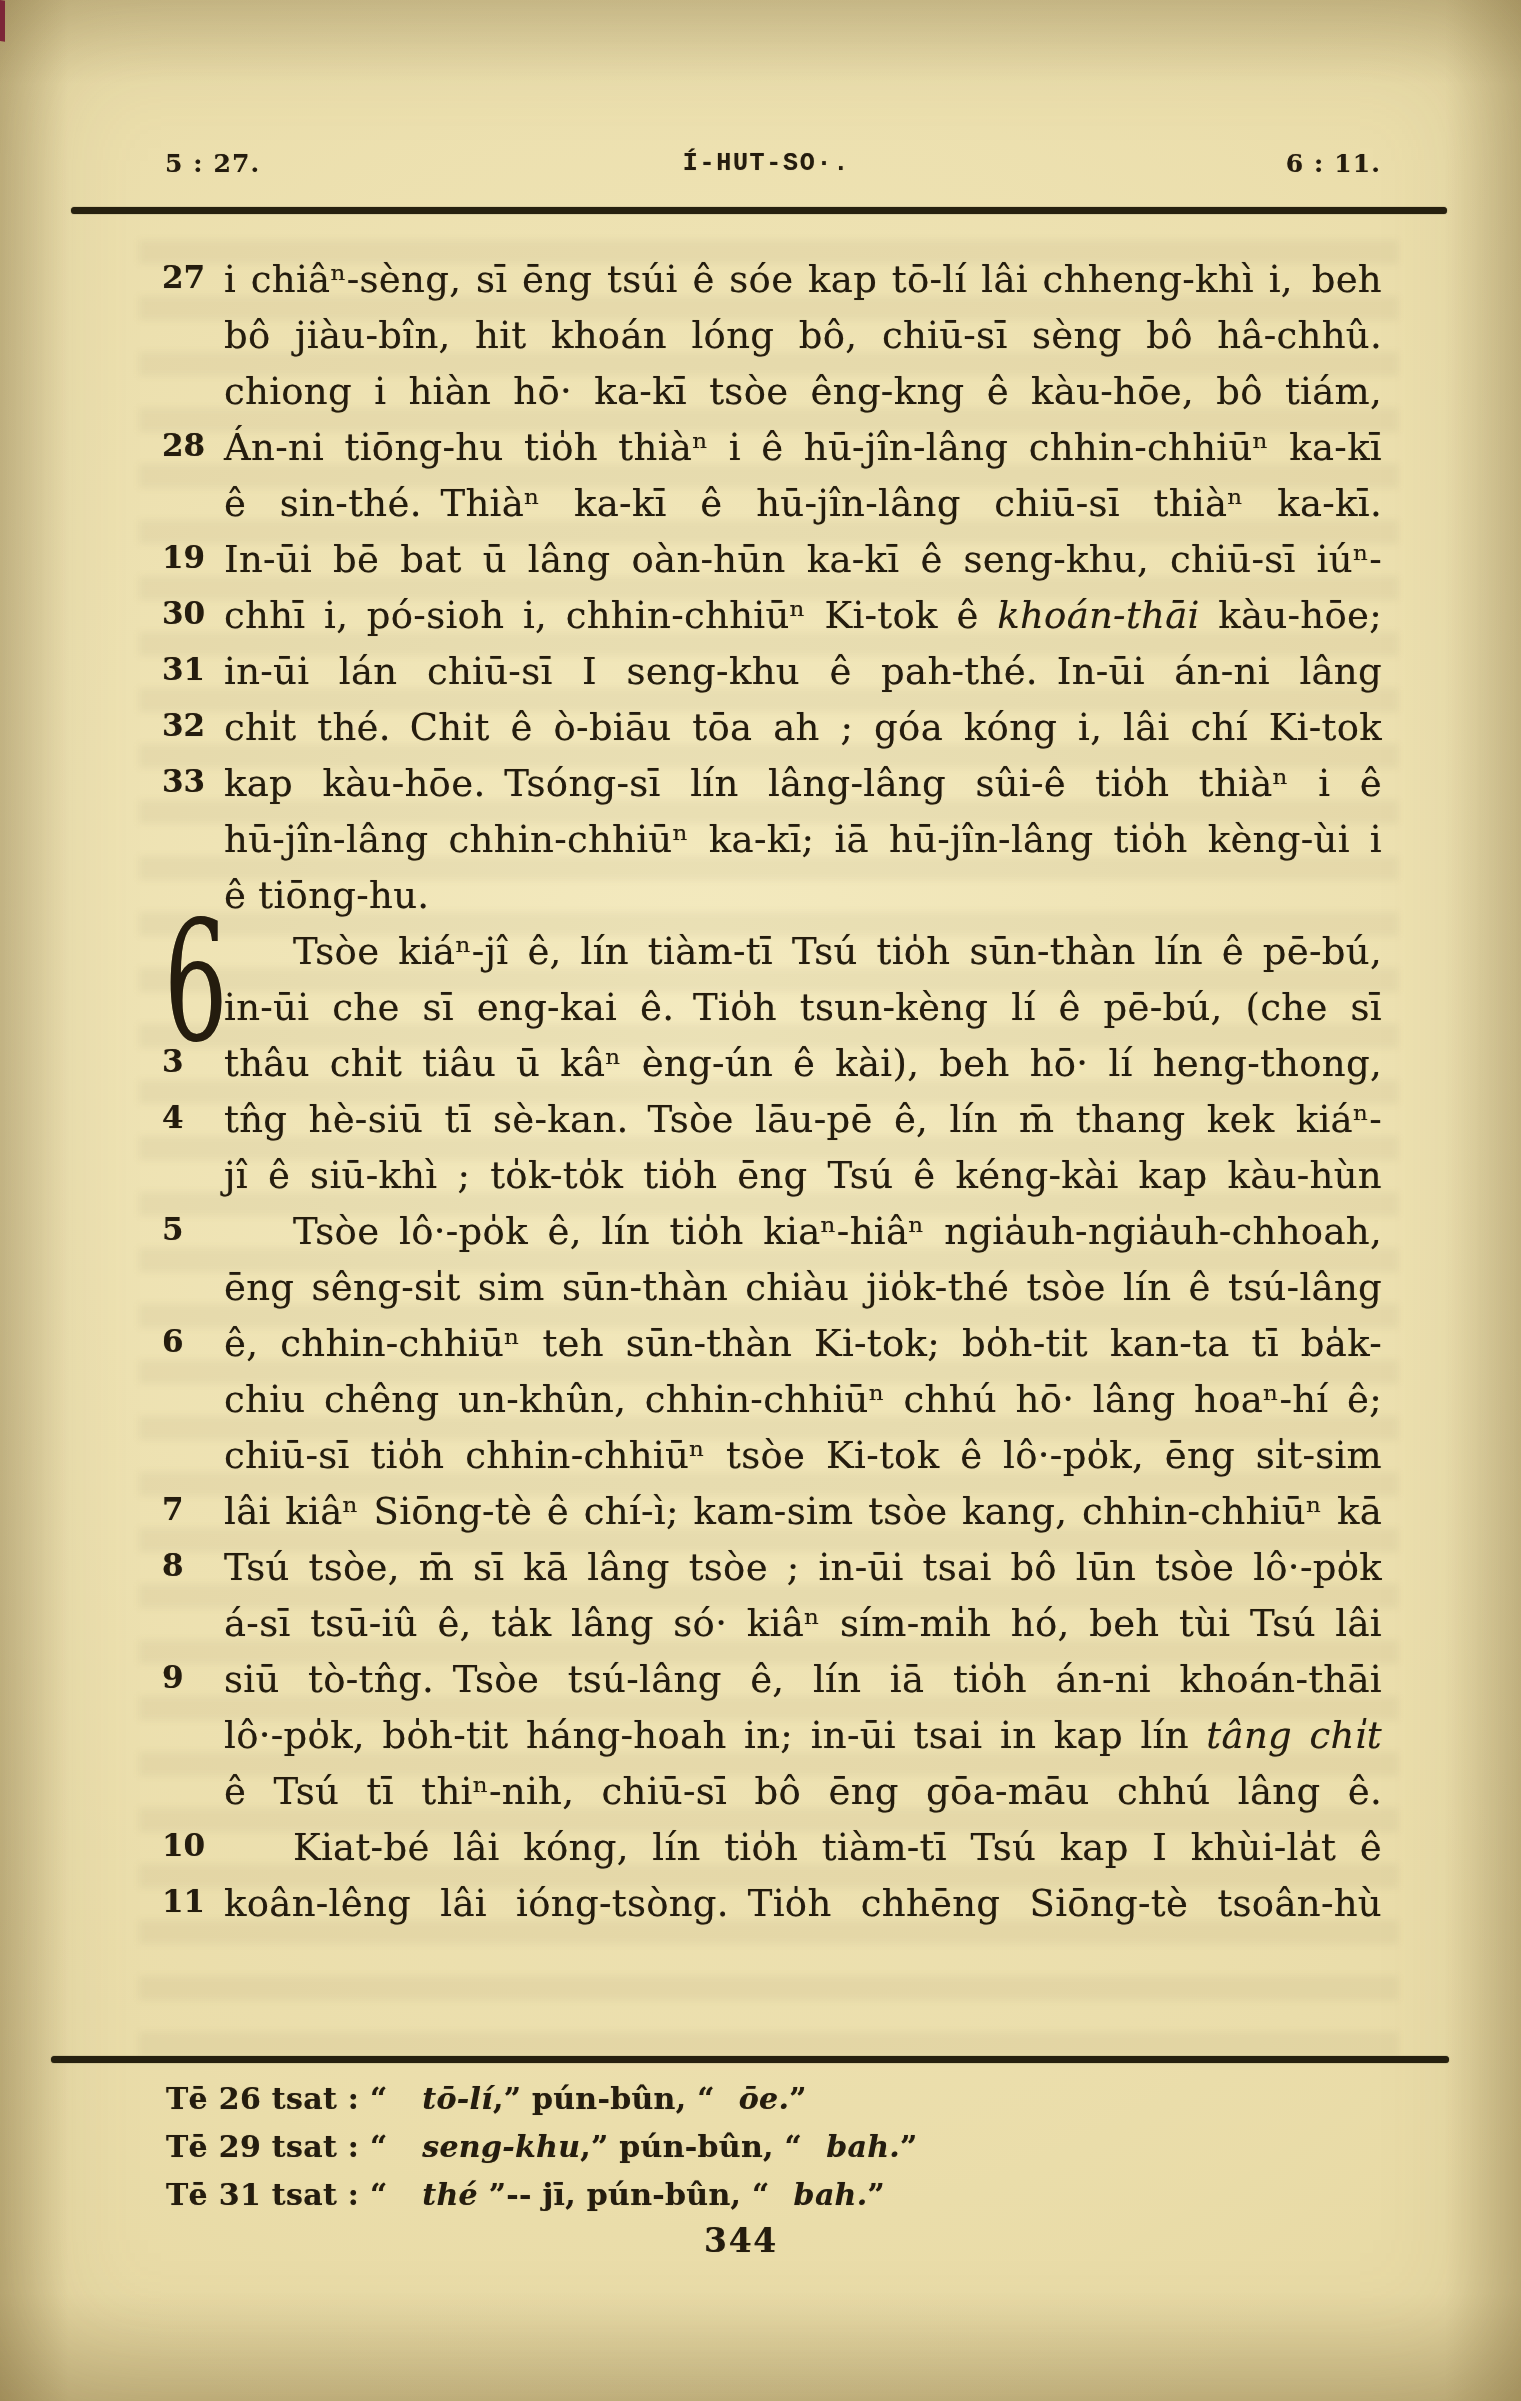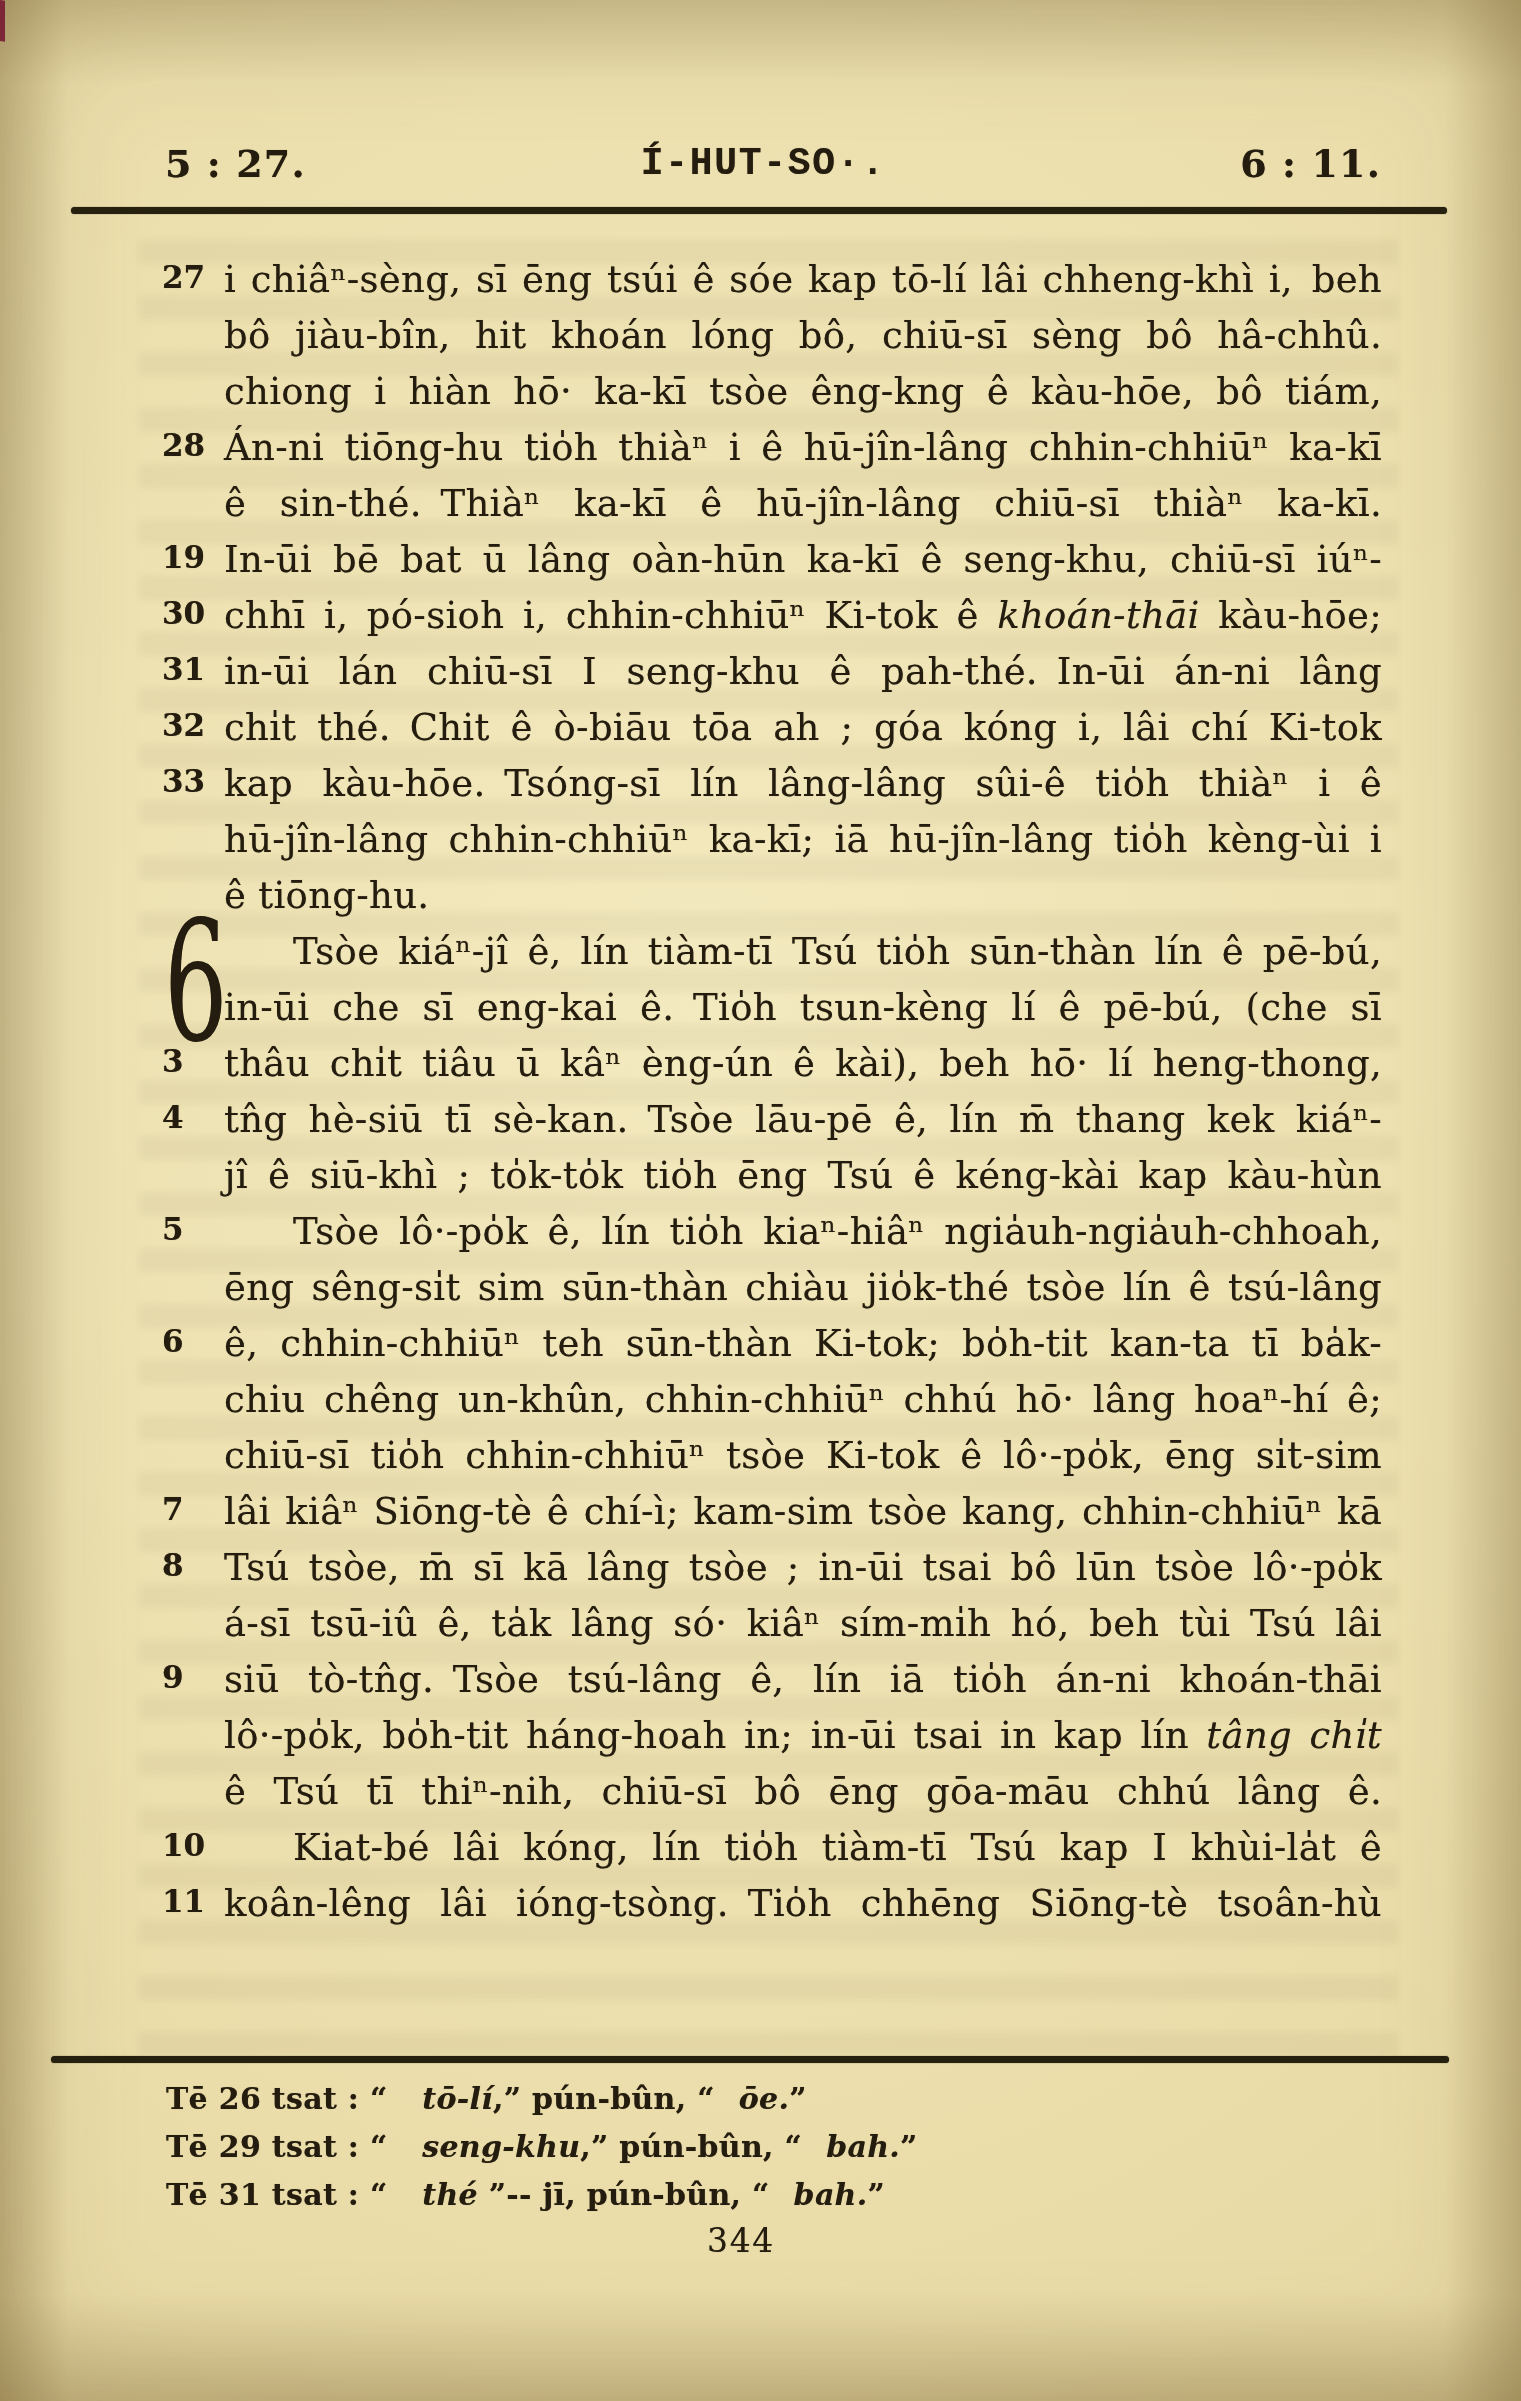--- a/index.html
+++ b/index.html
@@ -26,21 +26,21 @@
     pointer-events:none;
   }
   .corner-artifact{
     position:absolute;left:0;top:0;width:5px;height:41px;
     background:#7c2638;
     transform:skewY(8deg);transform-origin:top left;
   }
   
   .header{
     position:absolute;top:136px;left:165px;right:140px;height:56px;
-    font-size:38px;font-weight:bold;letter-spacing:1.1px;line-height:56px;
+    font-size:25px;font-weight:bold;letter-spacing:1.1px;line-height:56px;
   }
   .header .left-ref{position:absolute;left:0;top:0;}
   .header .title{position:absolute;left:50%;top:0;transform:translateX(-54%);letter-spacing:1.7px;font-family:Liberation Mono, monospace;}
   .header .right-ref{position:absolute;right:0;top:0;}
   .rule{
     position:absolute;height:7.2px;background:#26200f;border-radius:3.9px;
     box-shadow:0 0 1.1px rgba(38,32,15,.8);
   }
   .header-rule{top:207px;left:71px;right:74px;}
   .foot-rule{top:2056px;left:51px;right:72px;}
@@ -63,21 +63,21 @@
     font-size:167px;line-height:1;font-weight:normal;
     transform:scaleX(.6);transform-origin:left top;
   }
   
   .footnotes{position:absolute;top:2075px;left:166px;right:139px;}
   .fline{font-size:30px;line-height:48px;font-weight:bold;letter-spacing:0.3px;}
   .fline i{font-weight:bold;margin-left:24px;}
   
   .pageno{
     position:absolute;top:2221px;left:0;right:39px;text-align:center;
-    font-size:33px;font-weight:normal;letter-spacing:1.7px;
+    font-size:33px;font-weight:bold;letter-spacing:1.7px;
   }
 </style>
 </head>
 <body>
 
 <div class="page" style="--ink: #241c0e; background-color: rgb(232, 218, 165);">
   <div class="corner-artifact"></div>
   <div class="ghost"></div>
 
   <div class="header ink">

